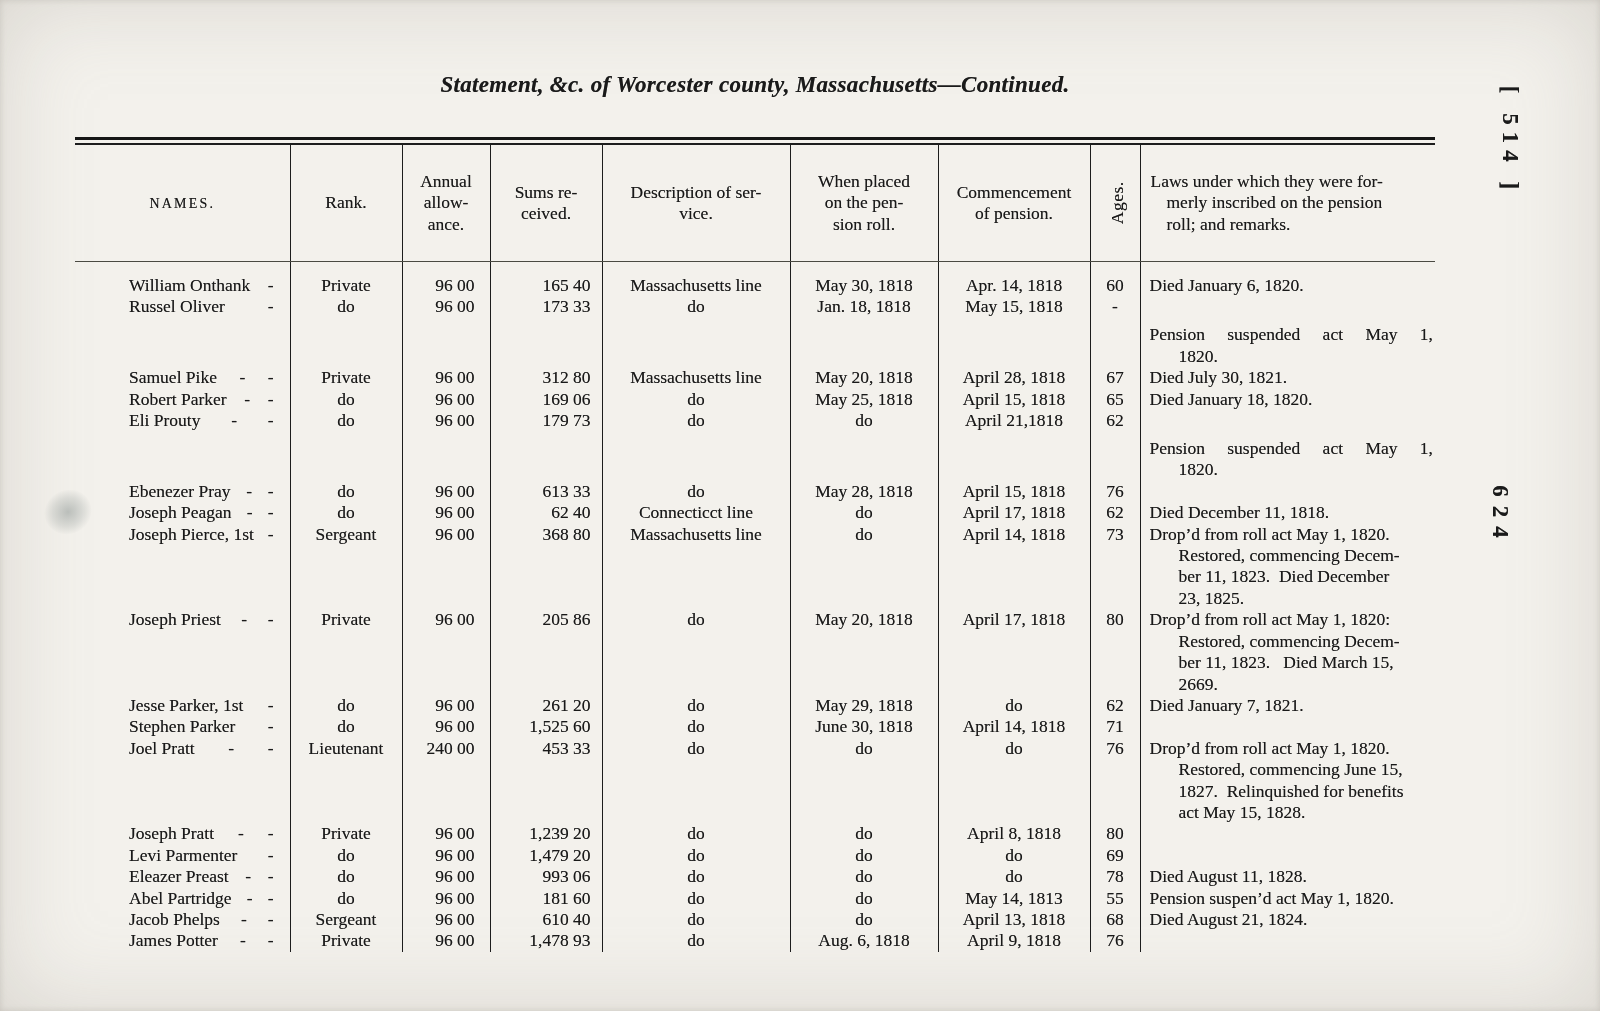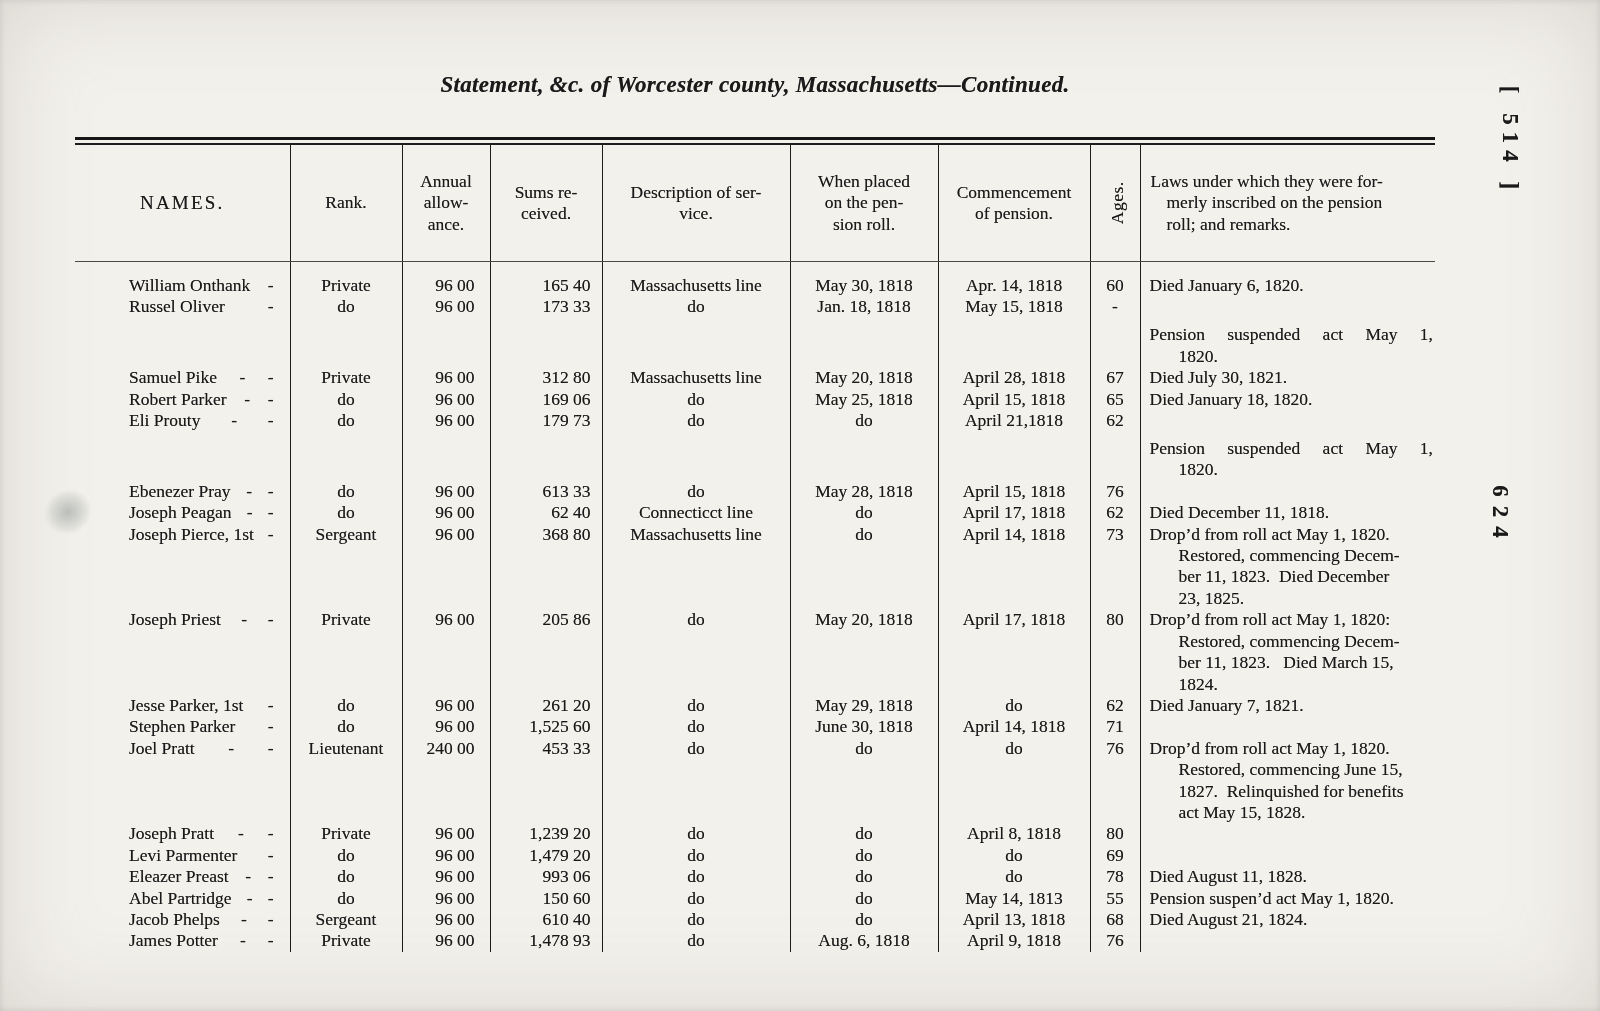--- a/index.html
+++ b/index.html
@@ -37,21 +37,21 @@
   }
   col.c-names{width:215px}col.c-rank{width:112px}col.c-annual{width:88px}
   col.c-sums{width:112px}col.c-service{width:188px}col.c-placed{width:148px}
   col.c-commence{width:152px}col.c-ages{width:50px}col.c-remarks{width:295px}
   thead th{
     height:112px;vertical-align:middle;font-weight:normal;text-align:center;
     border-right:1.4px solid #1d1d1d;border-bottom:1.3px solid #4a4a42;
     padding:2px 5px;white-space:pre-line;font-size:17.5px;
   }
   thead th:last-child{border-right:none;}
-  th .names-hd{font-size:19px;letter-spacing:2.2px;}
+  th .names-hd{font-size:14px;letter-spacing:2.2px;}
   th .rot{display:inline-block;transform:rotate(-90deg);white-space:nowrap;
     font-size:17.5px;letter-spacing:.5px;}
   th.h-laws{text-align:left;padding-left:10px;}
   .hline{white-space:pre-wrap;}
   .hline.ind{padding-left:16px;}
   tbody td{
     vertical-align:top;border-right:1.4px solid #1d1d1d;padding:0 4px;
   }
   tbody td:last-child{border-right:none;}
   tbody tr:first-child td{padding-top:13px;}
@@ -274,21 +274,21 @@
             <td class="d-annual">96 00</td>
             <td class="d-sums">205 86</td>
             <td class="d-service">do</td>
             <td class="d-placed">May 20, 1818</td>
             <td class="d-commence">April 17, 1818</td>
             <td class="d-ages">80</td>
             <td class="d-remarks">
               <div class="rline">Drop’d from roll act May 1, 1820:</div>
               <div class="rline ind">Restored, commencing Decem-</div>
               <div class="rline ind">ber 11, 1823.   Died March 15,</div>
-              <div class="rline ind">1824.</div>
+              <div class="rline ind">2669.</div>
             </td>
           </tr>
           <tr>
             <td class="d-names">
               <div class="namecell">
                 <span>Jesse Parker, 1st</span>
                 <span class="ld">-</span>
               </div>
             </td>
             <td class="d-rank">do</td>
@@ -395,21 +395,21 @@
           <tr>
             <td class="d-names">
               <div class="namecell">
                 <span>Abel Partridge</span>
                 <span class="ld">-</span>
                 <span class="ld">-</span>
               </div>
             </td>
             <td class="d-rank">do</td>
             <td class="d-annual">96 00</td>
-            <td class="d-sums">150 60</td>
+            <td class="d-sums">181 60</td>
             <td class="d-service">do</td>
             <td class="d-placed">do</td>
             <td class="d-commence">May 14, 1813</td>
             <td class="d-ages">55</td>
             <td class="d-remarks">
               <div class="rline">Pension suspen’d act May 1, 1820.</div>
             </td>
           </tr>
           <tr>
             <td class="d-names">

